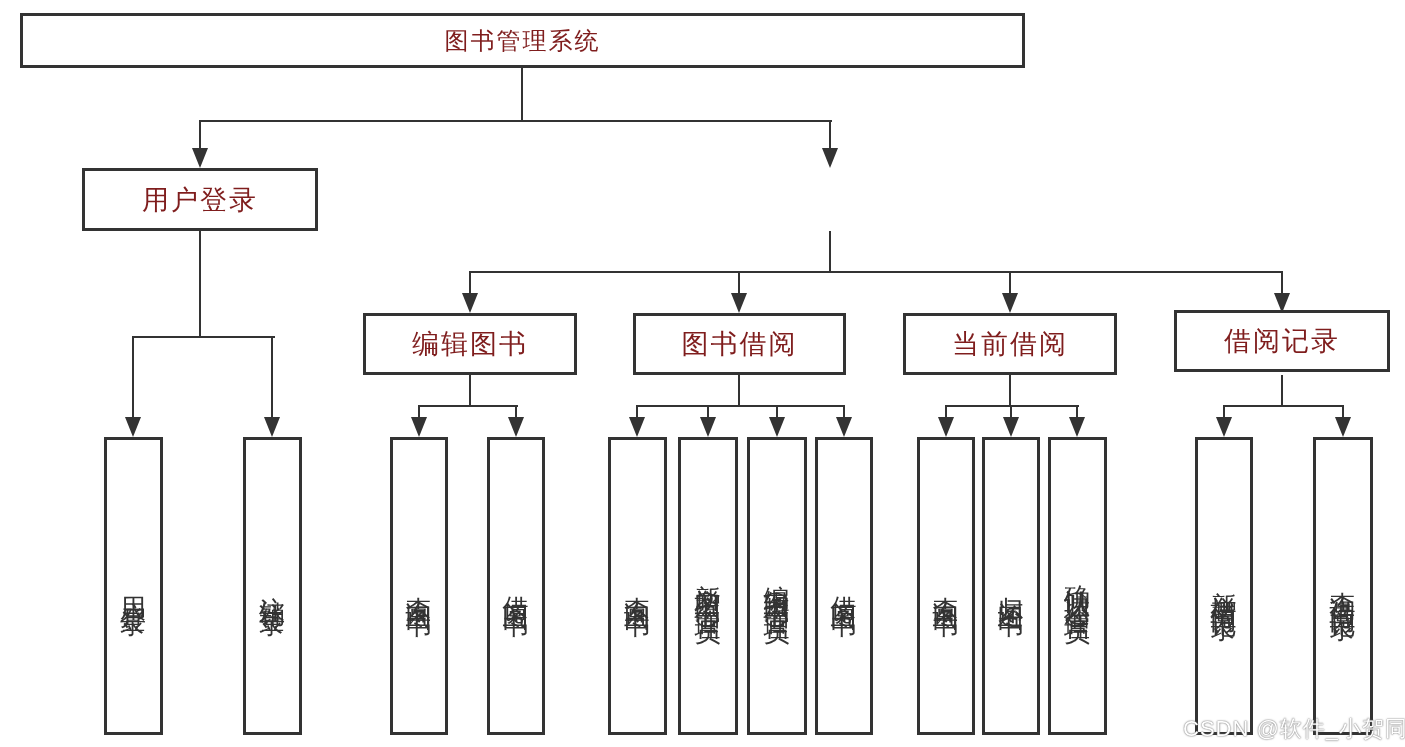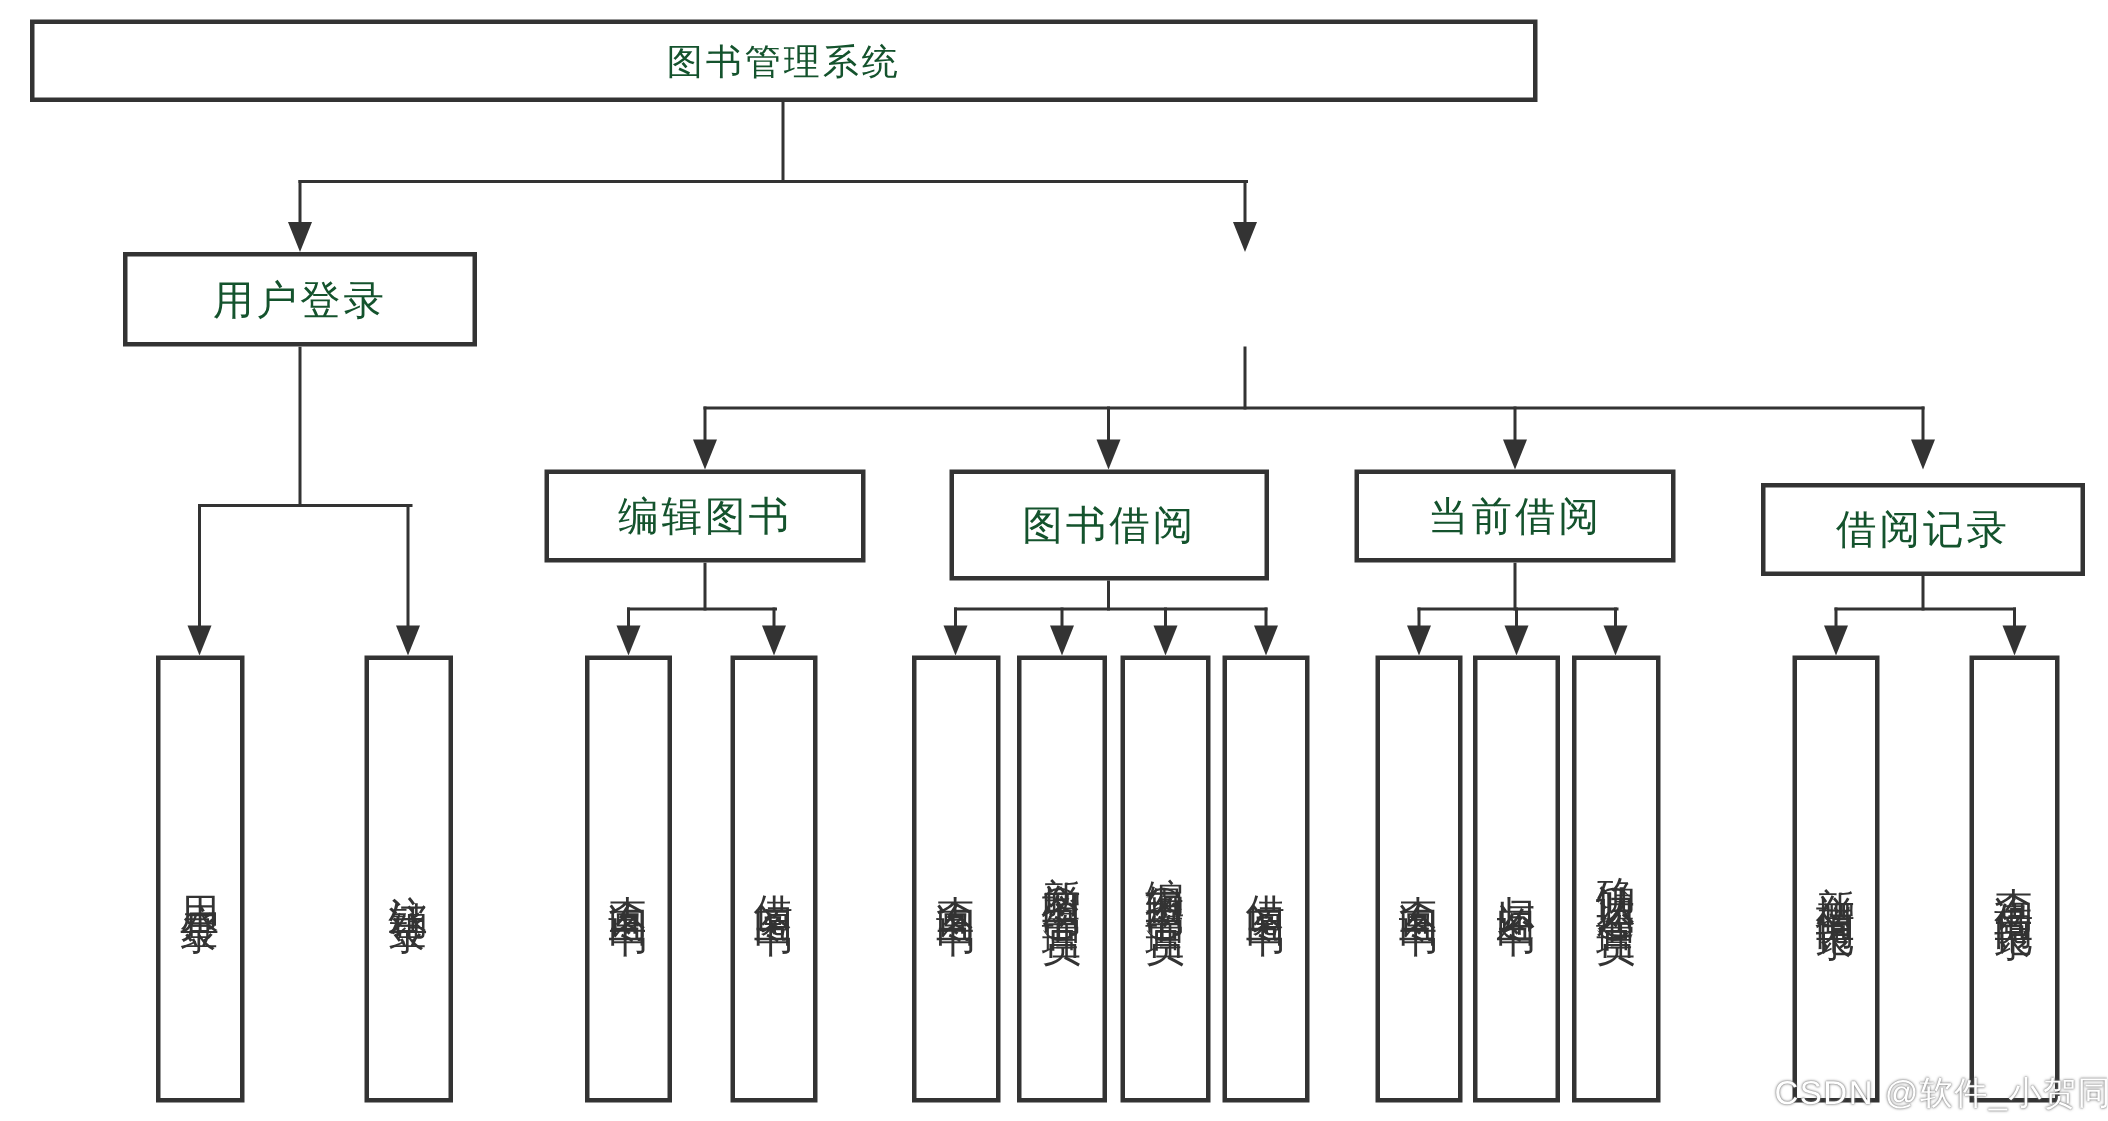--- a/index.html
+++ b/index.html
@@ -14,21 +14,21 @@
   }
   .box {
     position: absolute;
     box-sizing: border-box;
     border: 3px solid #333333;
     background: #ffffff;
     display: flex;
     align-items: center;
     justify-content: center;
     letter-spacing: 2px;
-    color: #14532d;
+    color: #7f1d1d;
     z-index: 2;
   }
   .vbox {
     position: absolute;
     top: 437px;
     height: 298px;
     box-sizing: border-box;
     border: 3px solid #333333;
     background: #ffffff;
     display: flex;
@@ -73,23 +73,23 @@
 </head>
 <body>
 
 <div id="canvas">
 
   <div class="box" style="left:20px; top:13px; width:1005px; height:55px; font-size:24px;">图书管理系统</div>
 
   <div class="box" style="left:82px; top:168px; width:236px; height:63px; font-size:27px;">用户登录</div>
 
   <div class="box" style="left:363px; top:313px; width:214px; height:62px; font-size:27px;">编辑图书</div>
-  <div class="box" style="left:633px; top:313px; width:213px; height:74px; font-size:27px;">图书借阅</div>
+  <div class="box" style="left:633px; top:313px; width:213px; height:62px; font-size:27px;">图书借阅</div>
   <div class="box" style="left:903px; top:313px; width:214px; height:62px; font-size:27px;">当前借阅</div>
-  <div class="box" style="left:1174px; top:322px; width:216px; height:62px; font-size:27px;">借阅记录</div>
+  <div class="box" style="left:1174px; top:310px; width:216px; height:62px; font-size:27px;">借阅记录</div>
 
   <div class="vbox" style="left:104px; width:59px;">
     <span class="vtext">用户登录</span>
   </div>
   <div class="vbox" style="left:243px; width:59px;">
     <span class="vtext">注销登录</span>
   </div>
 
   <div class="vbox" style="left:390px; width:58px;">
     <span class="vtext">查询图书</span>

